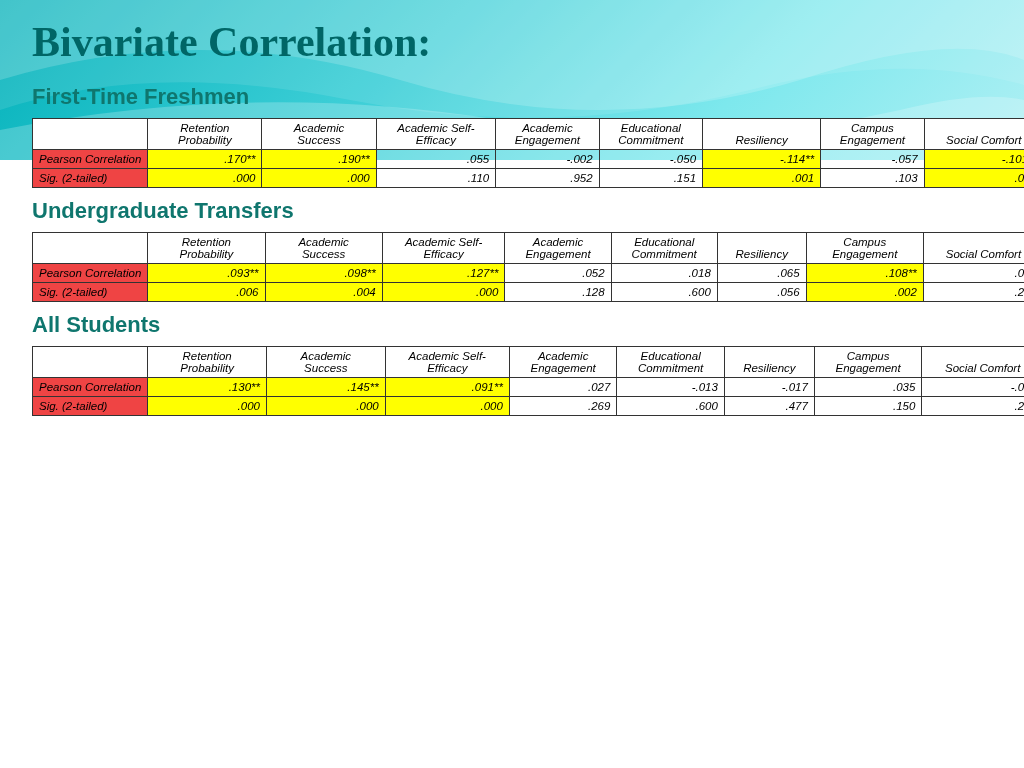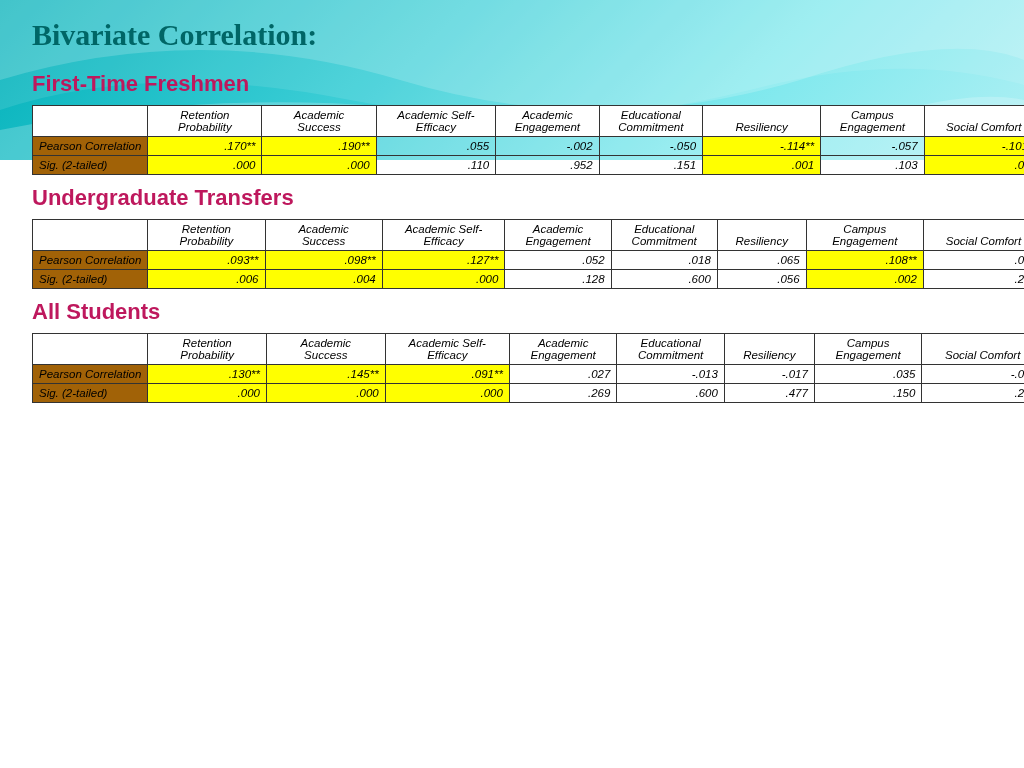--- a/index.html
+++ b/index.html
@@ -30,32 +30,32 @@
       height: 160px;
     }
 
     .content {
       position: relative;
       z-index: 1;
       padding: 18px 32px 20px 32px;
     }
 
     .main-title {
-      font-size: 30px;
+      font-size: 42px;
       font-weight: bold;
       color: #006666;
       line-height: 1.15;
       margin-bottom: 18px;
       font-family: Georgia, serif;
     }
 
     .section-title {
       font-size: 22px;
       font-weight: bold;
-      color: #be185d;
+      color: #0f766e;
       margin-bottom: 8px;
       margin-top: 10px;
     }
 
     table {
       border-collapse: collapse;
       width: 1012px;
       font-size: 11.5px;
       margin-bottom: 10px;
       font-style: italic;
@@ -71,21 +71,21 @@
     th {
       text-align: center;
       font-weight: normal;
       background: #fff;
       vertical-align: bottom;
     }
 
     td.row-label {
       text-align: left;
       font-weight: normal;
-      background: #a16207;
+      background: #ef4444;
       min-width: 110px;
     }
 
     .highlight-yellow {
       background: #ffff00;
       padding-left: 48px;
     }
 
     .col-header-empty {
       background: #fff;

